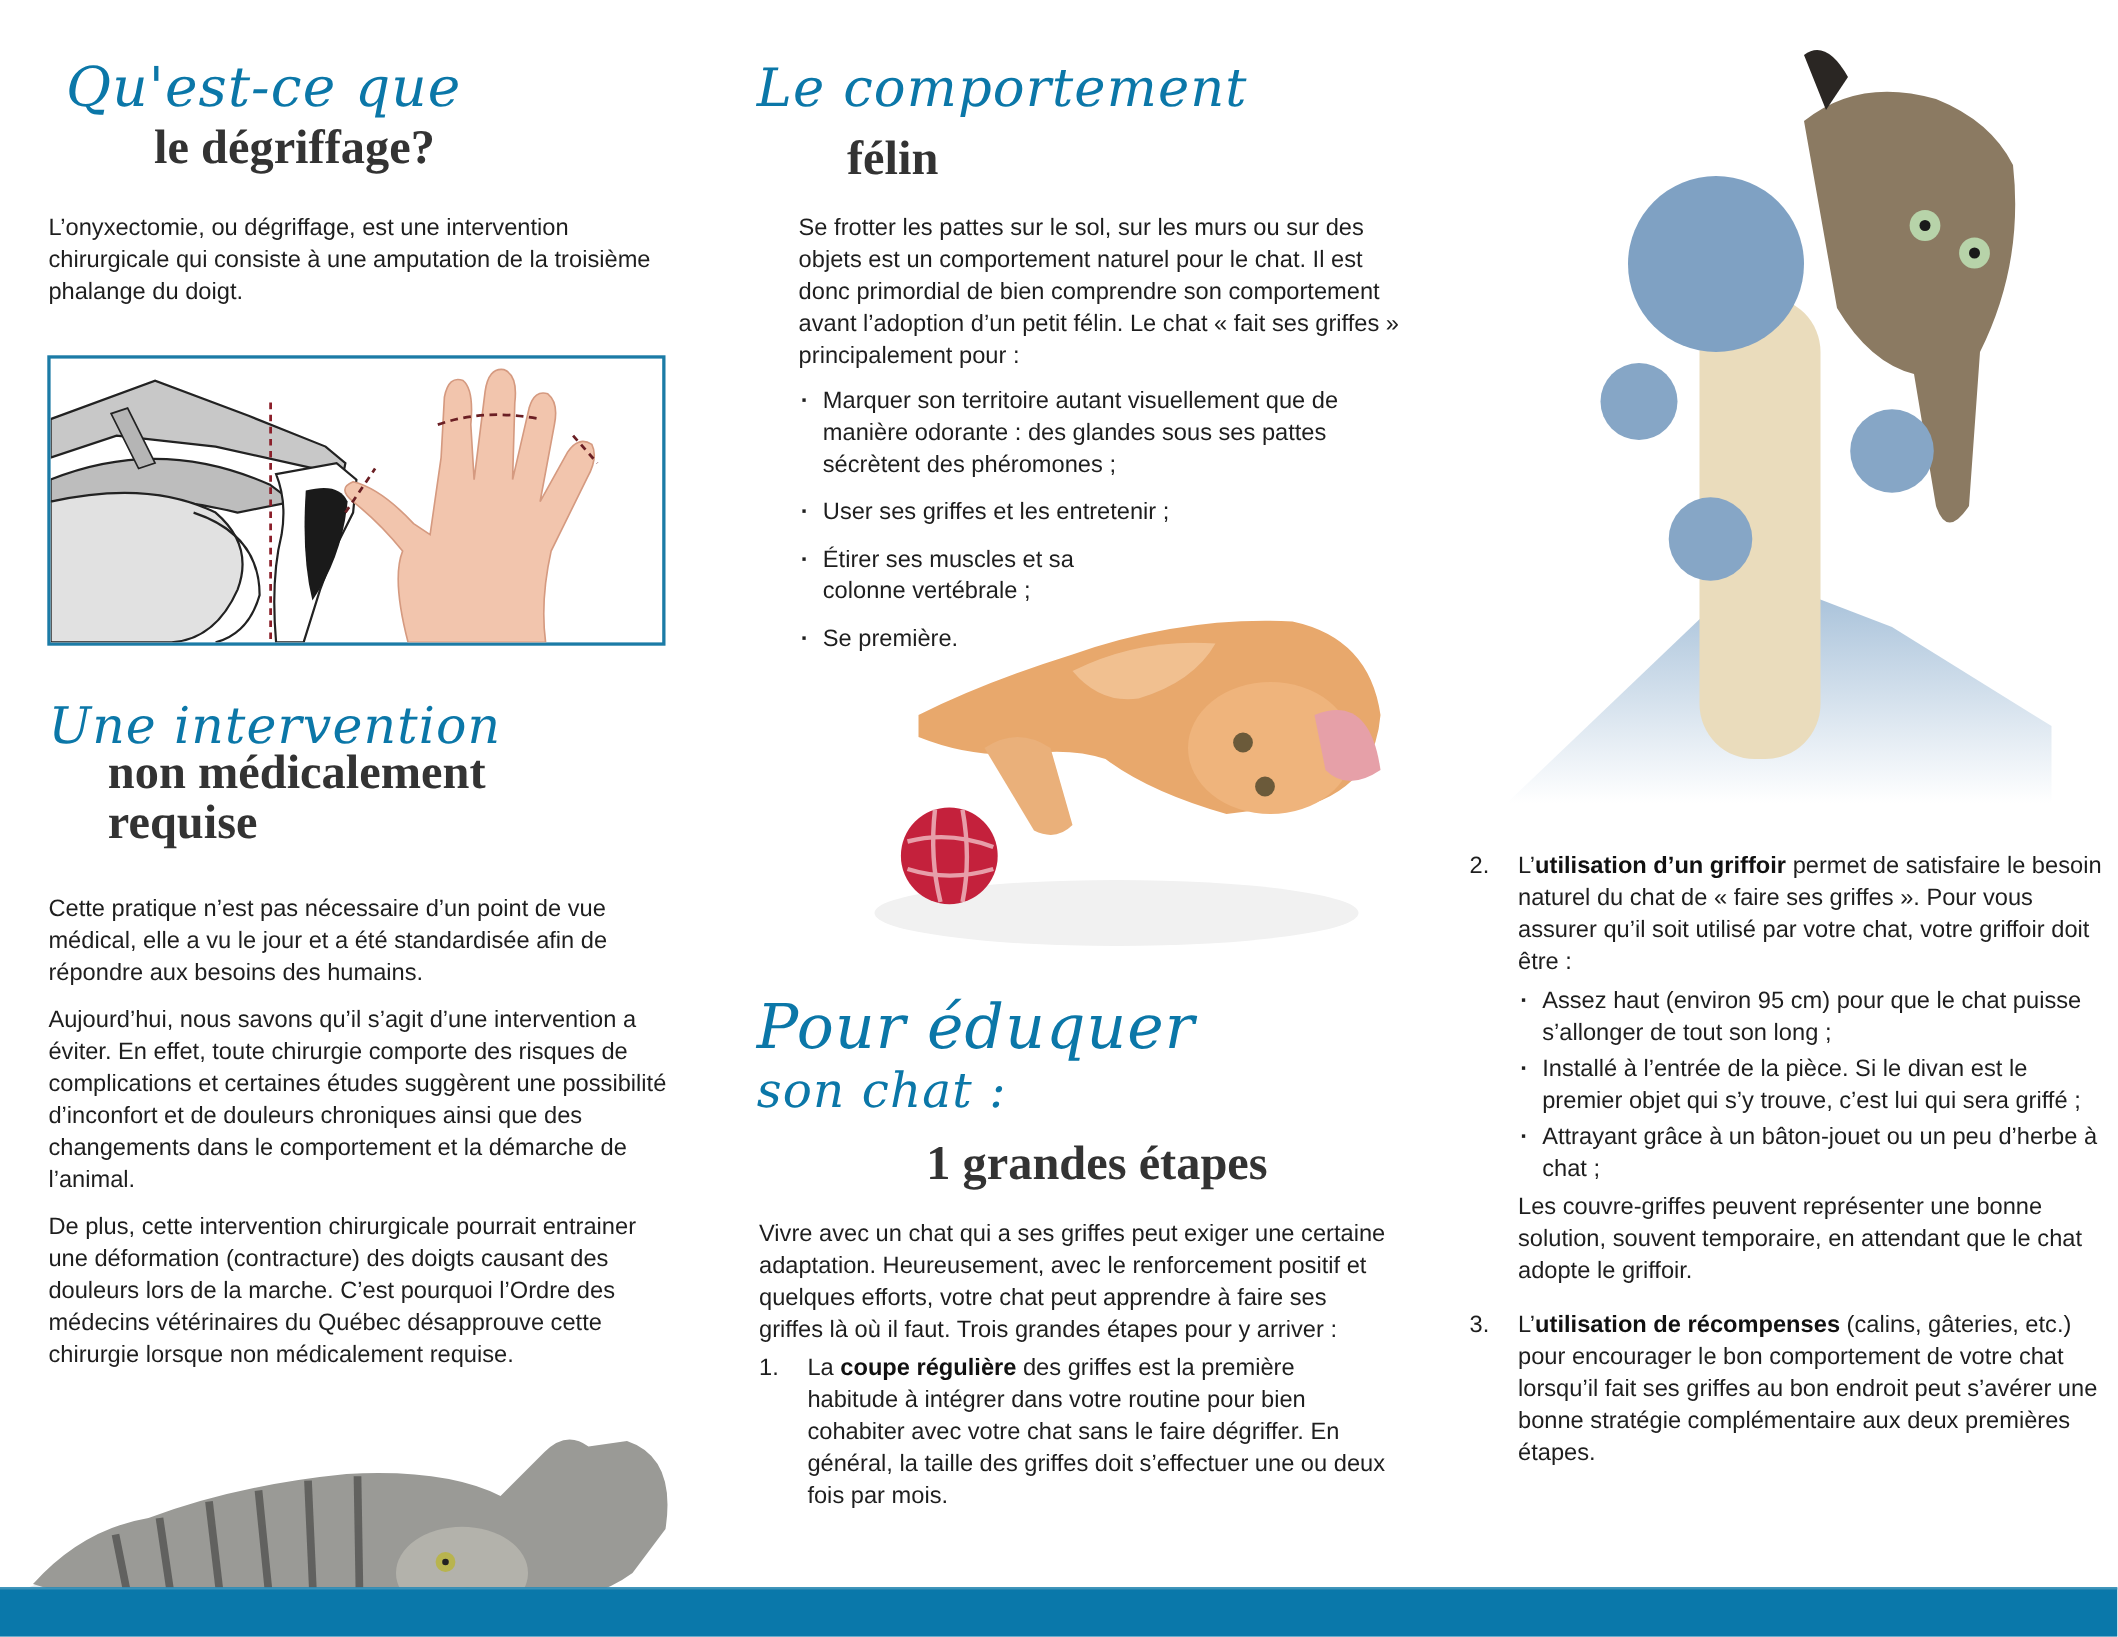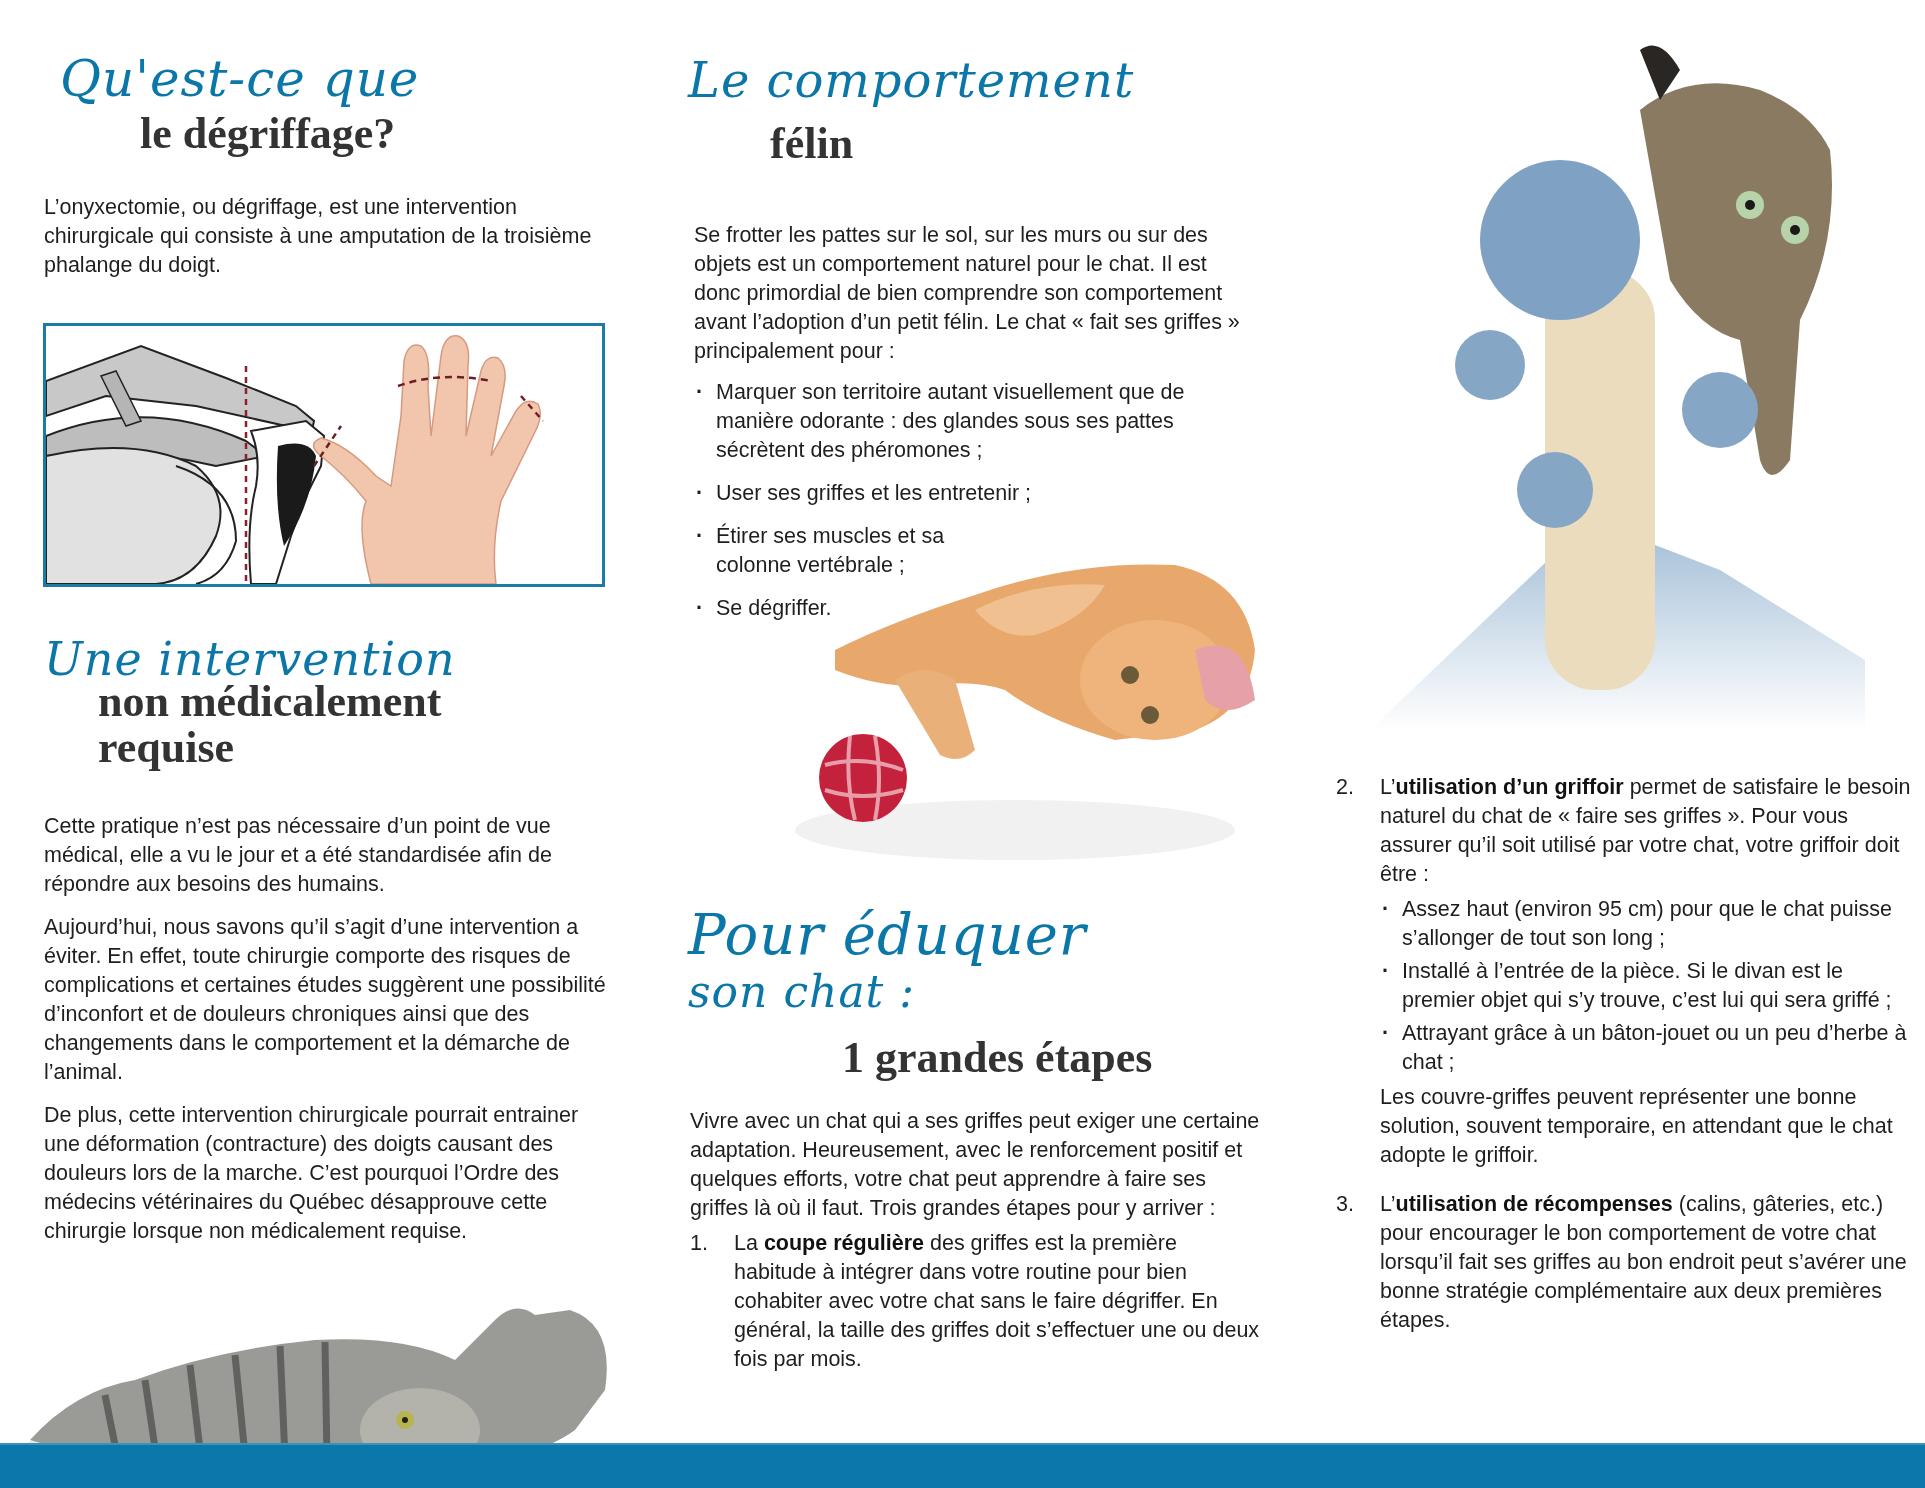--- a/index.html
+++ b/index.html
@@ -87,27 +87,27 @@
     <circle cx="410" cy="172" r="9" fill="#b8b44e"></circle>
     <circle cx="390" cy="140" r="3" fill="#222"></circle>
     <circle cx="410" cy="172" r="3" fill="#222"></circle>
   </svg>
 </div>
 
 <div>
   <div class="script" style="left:688px; top:52px; font-size:48px;">Le comportement</div>
   <div class="serif-head" style="left:770px; top:118px; font-size:44px;">félin</div>
 
-  <div class="body-text" style="left:694px; top:193px; width:565px;margin-top:28px;">
+  <div class="body-text" style="left:726px; top:193px; width:565px;">
     <p style="margin-bottom:12px;">Se frotter les pattes sur le sol, sur les murs ou sur des objets est un comportement naturel pour le chat. Il est donc primordial de bien comprendre son comportement avant l’adoption d’un petit félin. Le chat « fait ses griffes » principalement pour :</p>
     <ul class="dots">
       <li>Marquer son territoire autant visuellement que de manière odorante : des glandes sous ses pattes sécrètent des phéromones ;</li>
       <li>User ses griffes et les entretenir ;</li>
       <li style="width:300px;">Étirer ses muscles et sa colonne vertébrale ;</li>
-      <li>Se dégriffer.</li>
+      <li>Se première.</li>
     </ul>
   </div>
 
   <svg class="photo" style="left:775px; top:540px;" width="485" height="330" viewBox="0 0 485 330">
     <ellipse cx="240" cy="290" rx="220" ry="30" fill="#f1f1f1"></ellipse>
     <path d="M60 110 Q120 80 200 55 Q300 20 400 25 Q470 40 480 110 Q475 170 420 190 L340 200 Q270 180 230 150 Q200 140 160 145 Q110 150 60 130 Z" fill="#e8a86c"></path>
     <path d="M200 70 Q260 40 330 45 Q310 80 260 95 Q225 100 200 70 Z" fill="#f3c69a" opacity="0.8"></path>
     <ellipse cx="380" cy="140" rx="75" ry="60" fill="#efb47c"></ellipse>
     <path d="M420 110 Q470 90 480 160 Q450 180 430 160 Z" fill="#e6a0a8"></path>
     <circle cx="355" cy="135" r="9" fill="#6b5a3a"></circle>

